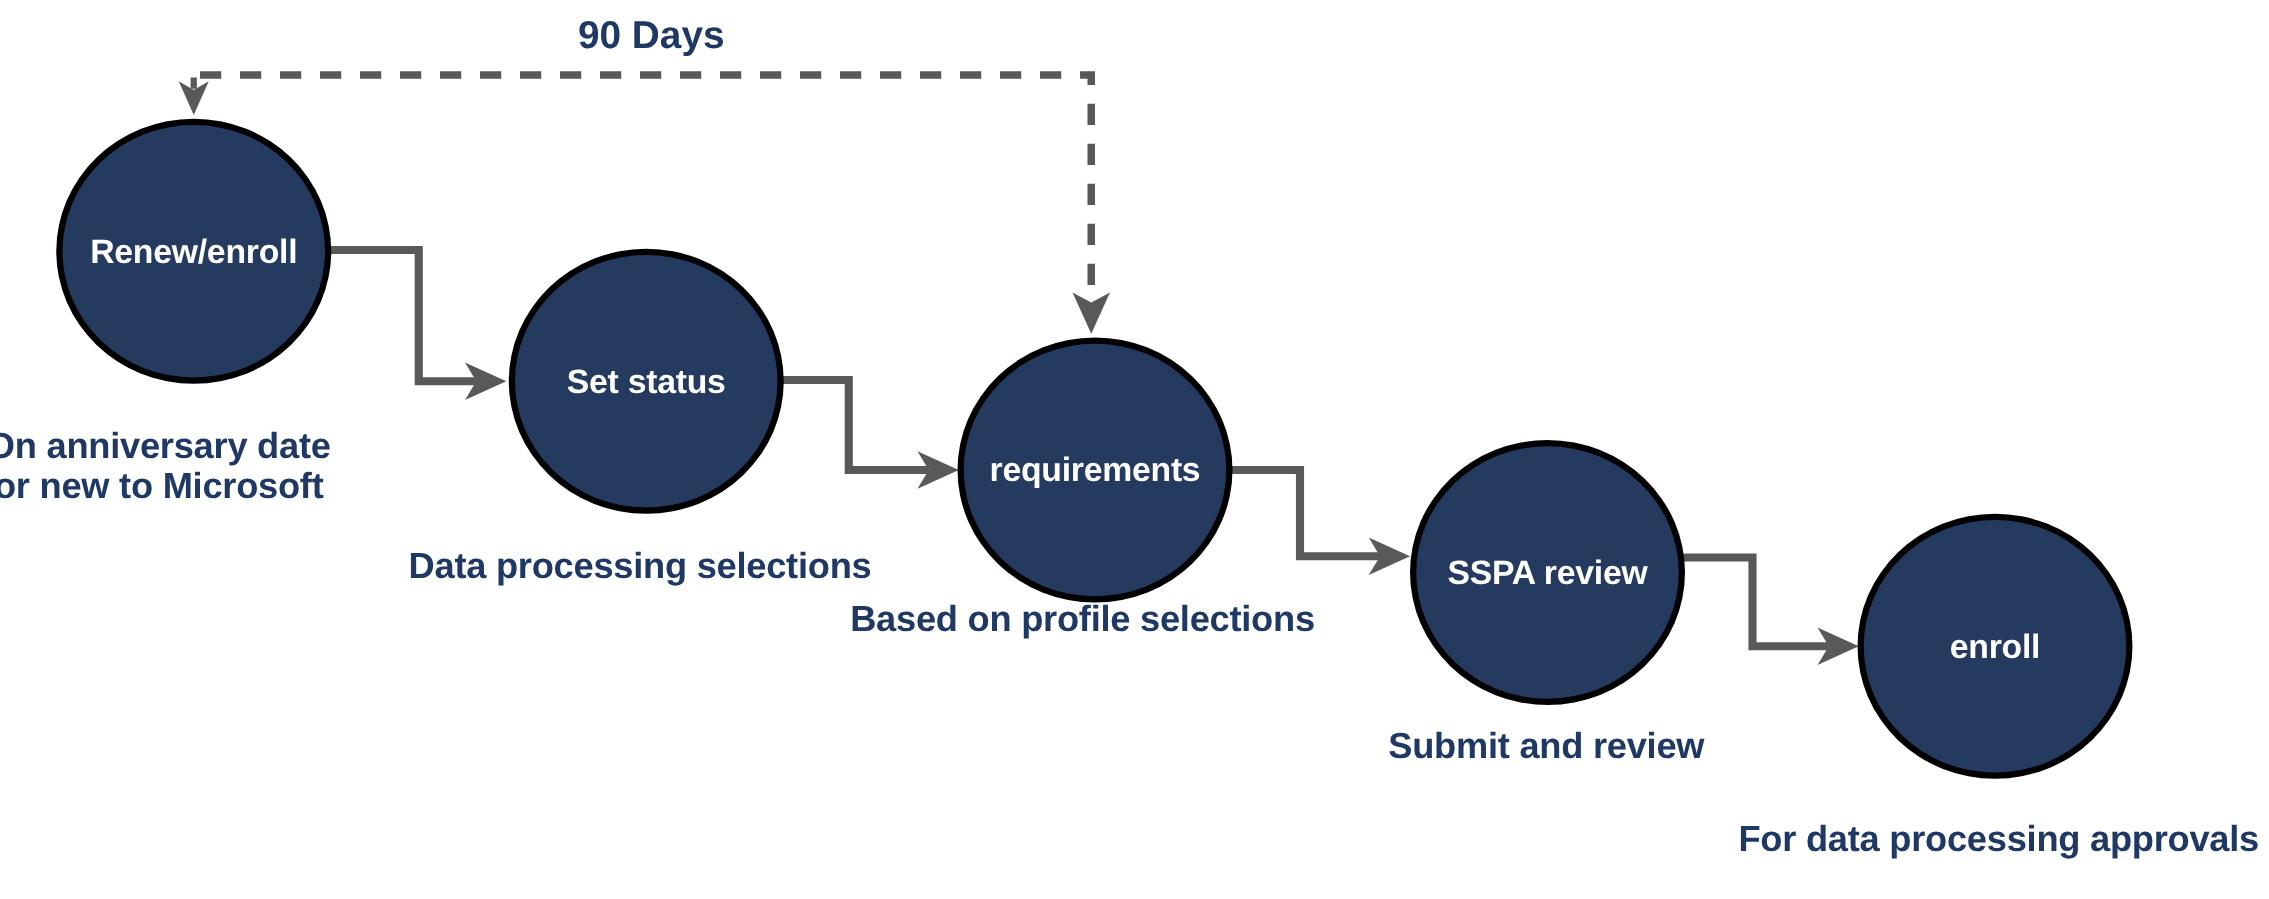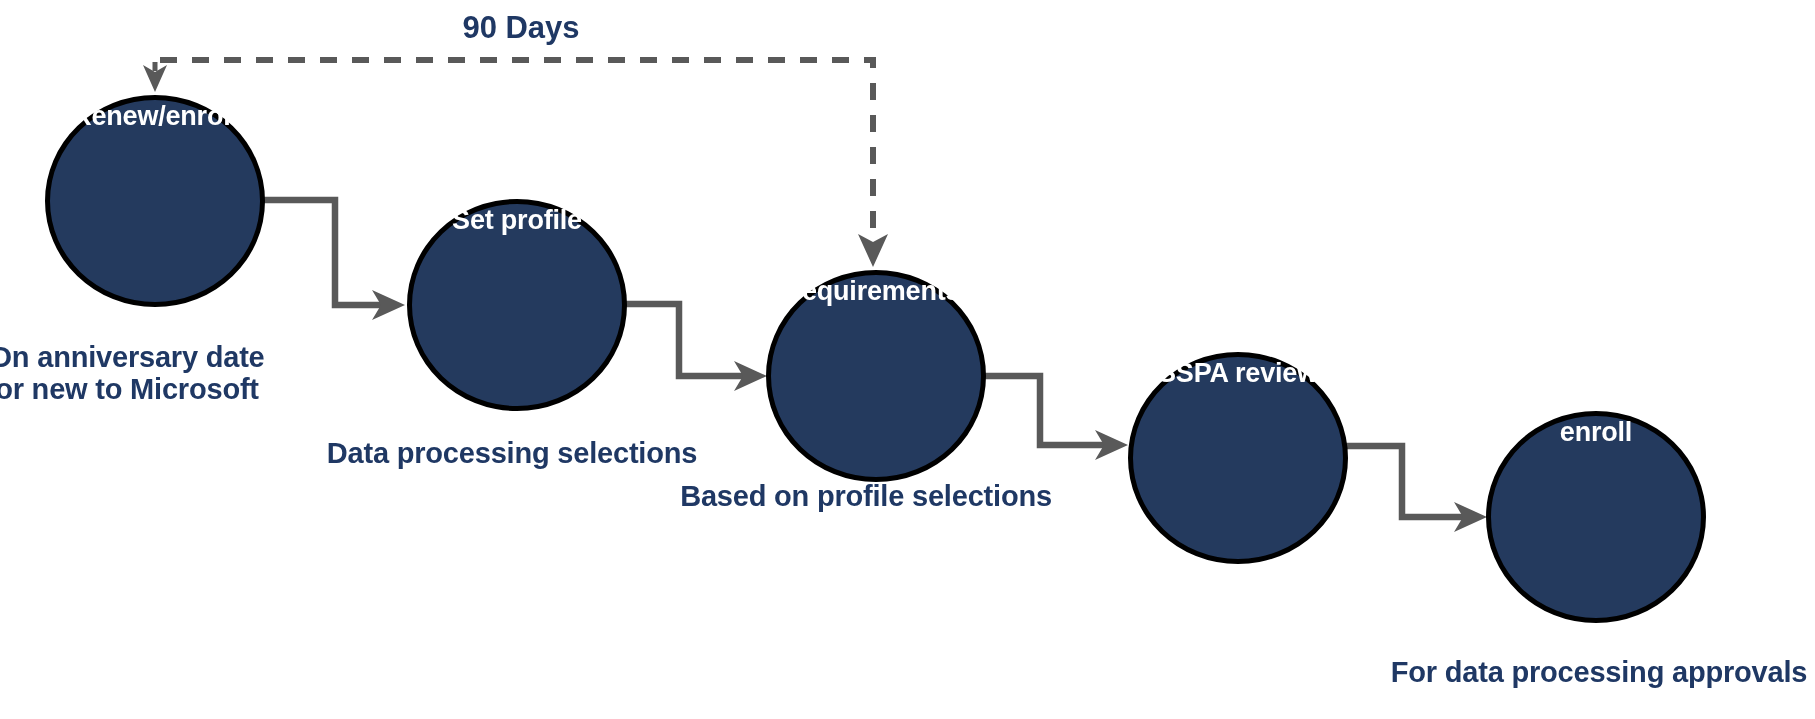--- a/index.html
+++ b/index.html
@@ -34,21 +34,21 @@
   .arrowhead{
     fill:var(--connector);
     stroke:none;
   }
   .node{
     position:absolute;
     width:210px;height:202px;
     border:5px solid var(--node-border);
     border-radius:50%;
     background:var(--node-fill);
-    display:flex;align-items:flex-start;justify-content:center;
+    display:flex;align-items:center;justify-content:center;
     text-align:center;
   }
   .node-label{
     color:var(--node-text);
     font-size:27px;
     font-weight:600;
     line-height:1.22;
     letter-spacing:-0.2px;
   }
   .node-label span{display:block;white-space:nowrap;}
@@ -103,21 +103,21 @@
 
   <div class="node" style="left:45px;top:95px">
     <div class="node-label">
       <span>Renew/enroll</span>
       <span></span>
     </div>
   </div>
 
   <div class="node" style="left:407px;top:199px">
     <div class="node-label">
-      <span>Set profile</span>
+      <span>Set status</span>
       <span></span>
     </div>
   </div>
 
   <div class="node" style="left:766px;top:270px">
     <div class="node-label">
       <span>requirements</span>
     </div>
   </div>
 
@@ -140,18 +140,21 @@
   </div>
 
   <div class="caption" style="left:512px;top:437px">
     <span>Data processing selections</span>
   </div>
 
   <div class="caption" style="left:866px;top:480px">
     <span>Based on profile selections</span>
   </div>
 
+  <div class="caption" style="left:1237px;top:581px">
+    <span>Submit and review</span>
+  </div>
 
   <div class="caption" style="left:1599px;top:656px">
     <span>For data processing approvals</span>
   </div>
 
 </div>
 
 </body></html>

